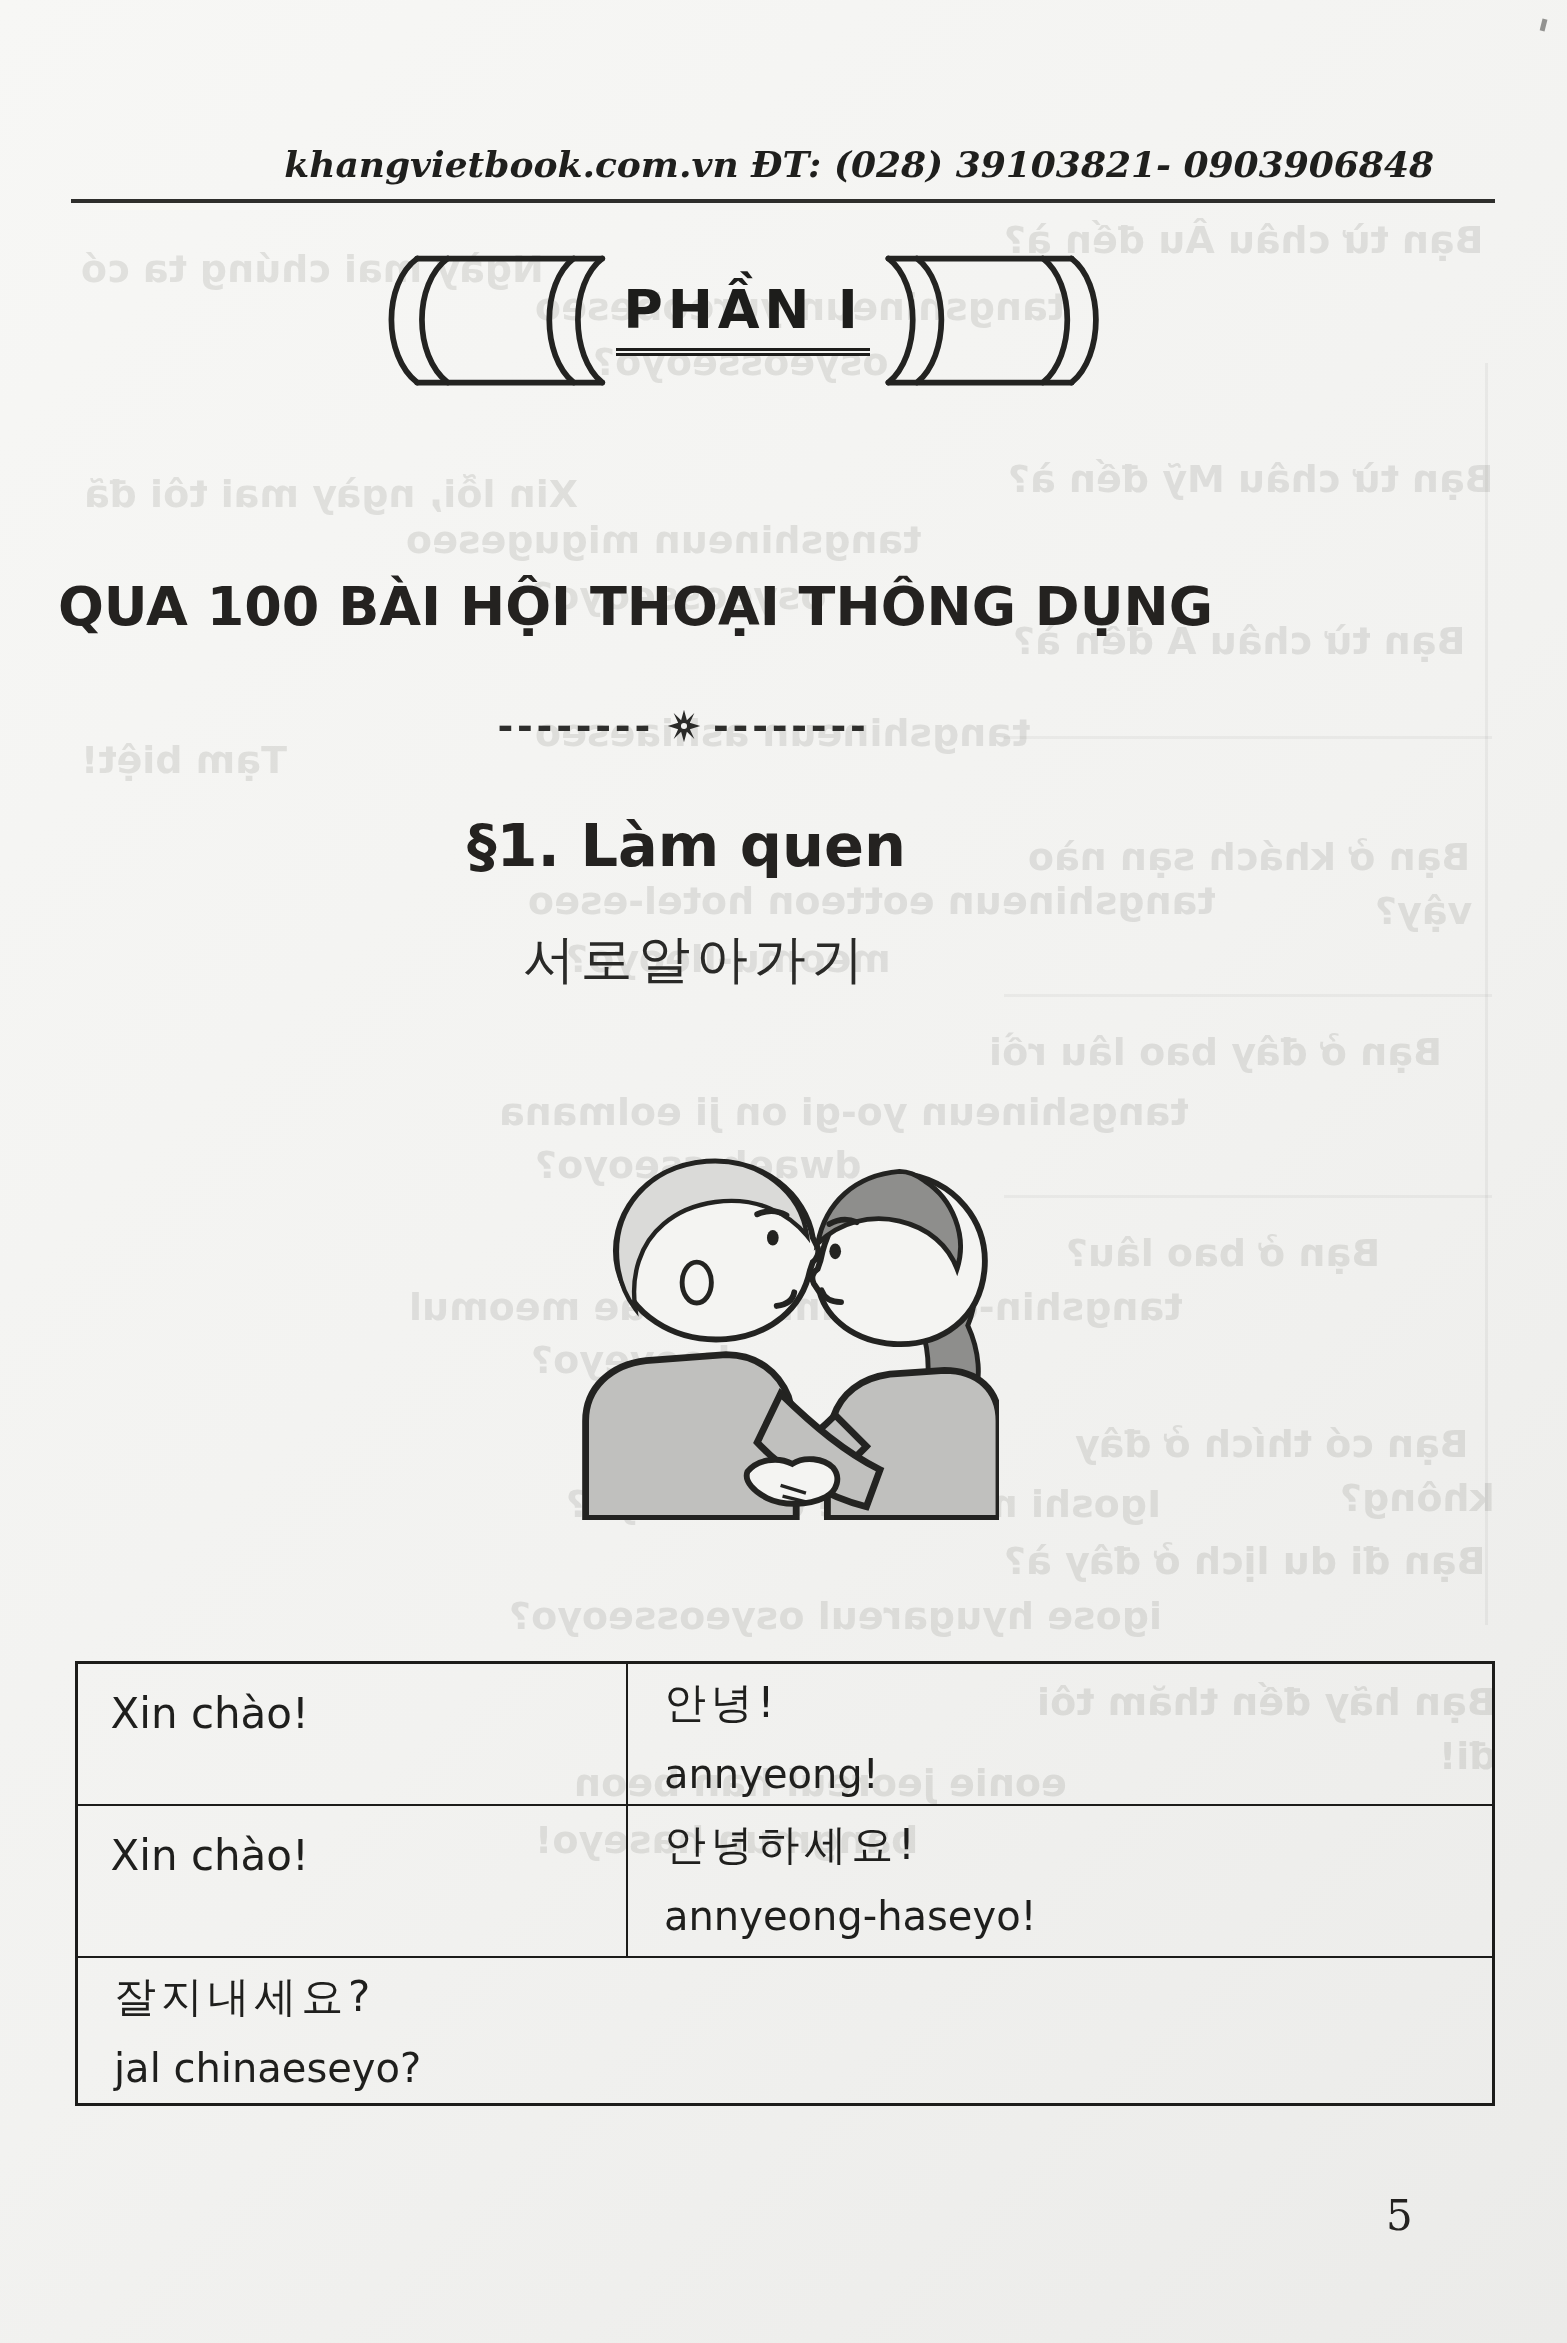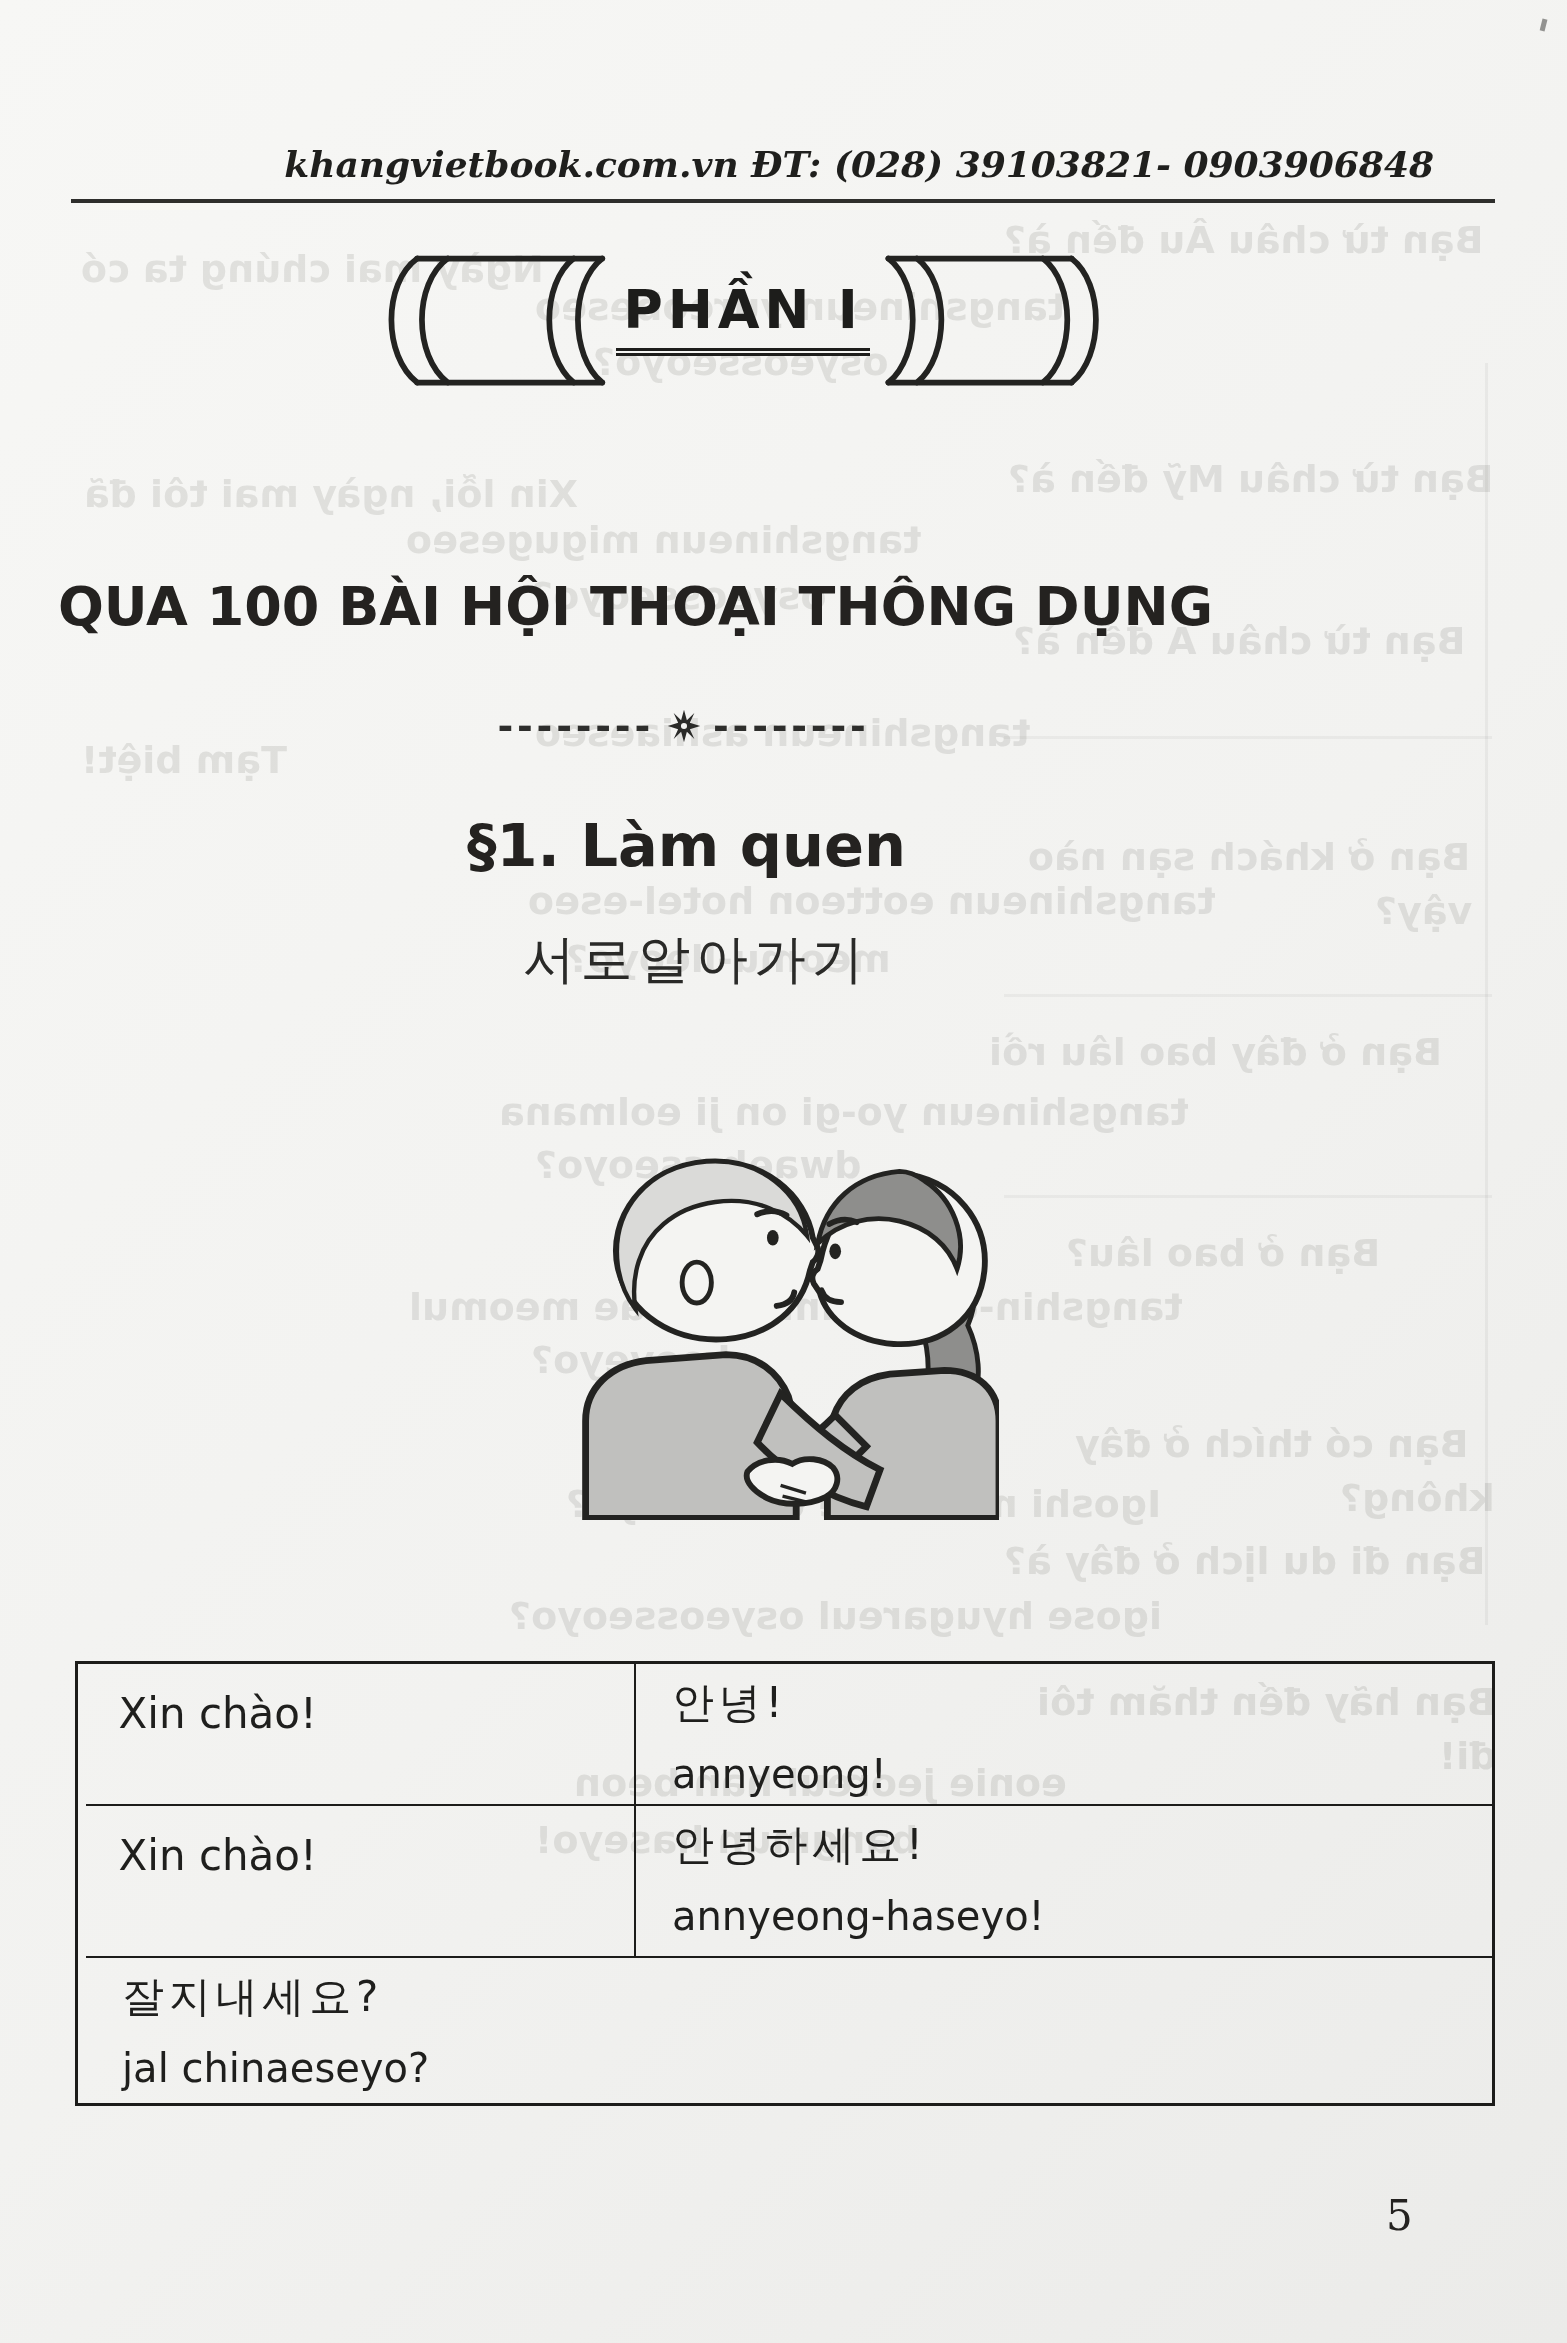--- a/index.html
+++ b/index.html
@@ -53,21 +53,21 @@
     position:absolute;top:925px;left:0;width:1392px;text-align:center;
     font-size:52px;letter-spacing:5.7px;color:#2a2a28;white-space:nowrap;
   }
 
   .figure{position:absolute;left:492px;top:1088px;width:507px;height:432px;}
 
   .phrase-table{
     position:absolute;left:75px;top:1661px;width:1420px;box-sizing:border-box;
     border:3.8px solid #1c1c1a;background:transparent;
   }
-  .t-row{display:flex;margin-left:8px;}
+  .t-row{display:flex;}
   .t-row + .t-row{border-top:2.9px solid #1c1c1a;}
   .t-row:nth-child(1){height:140px;}
   .t-row:nth-child(2){height:150px;}
   .t-row:nth-child(3){height:145px;}
   .t-left{
     width:550px;box-sizing:border-box;border-right:2.9px solid #1c1c1a;
     padding:25px 0 0 32.5px;font-size:42px;color:#1f1f1d;
   }
   .t-right{flex:1;padding:11.5px 0 0 36px;font-size:42px;color:#1f1f1d;}
   .kr{display:block;letter-spacing:4.8px;line-height:1.3;}

